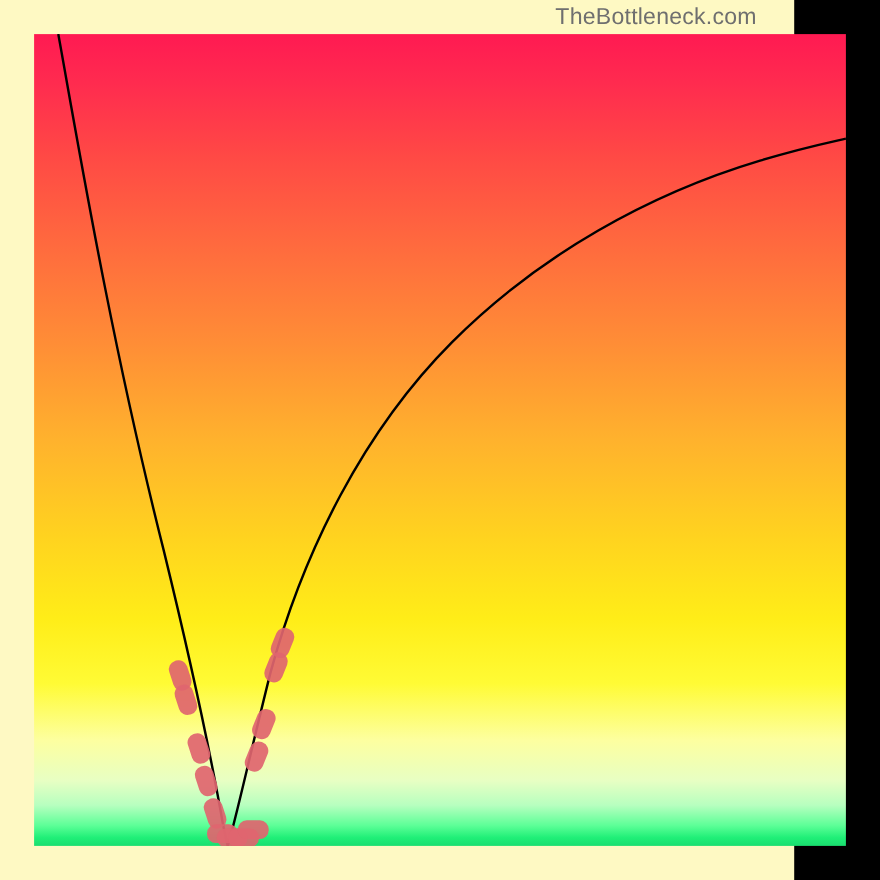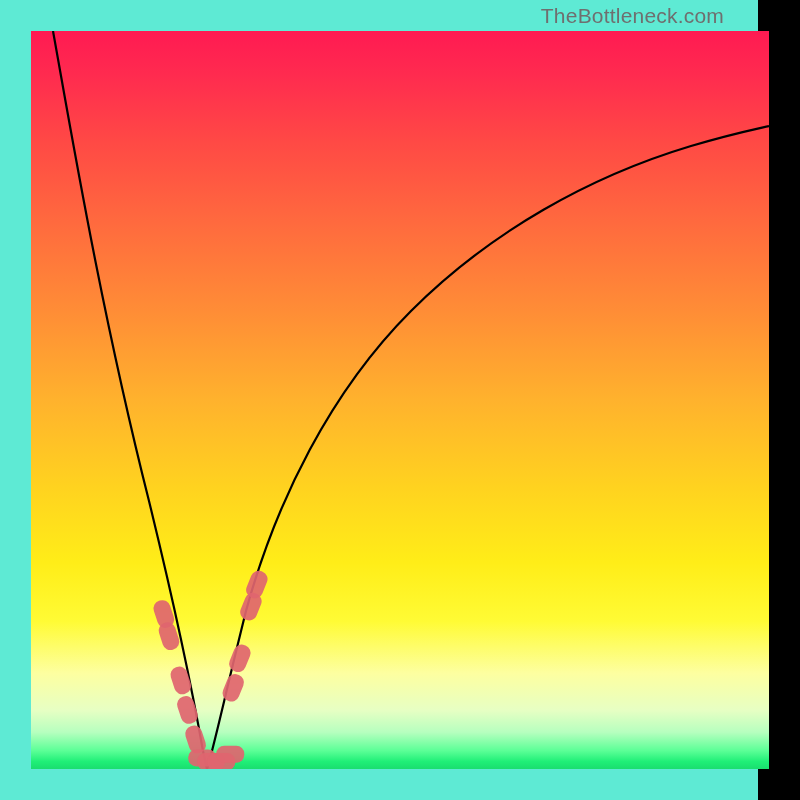--- a/index.html
+++ b/index.html
@@ -8,22 +8,21 @@
     width: 800px;
     height: 800px;
     overflow: hidden;
     background: #000;
     font-family: Arial, Helvetica, sans-serif;
   }
   .frame {
     position: absolute;
     left: 0; top: 0;
     width: 722px; height: 800px;
-    background: #5eead4;
-    padding-left: 36px;
+    background: #fef9c3;
   }
   .plot {
     position: absolute;
     left: 31px;
     top: 31px;
     width: 738px;
     height: 738px;
     
     background: linear-gradient(to bottom,
       #ff1a52 0%,

